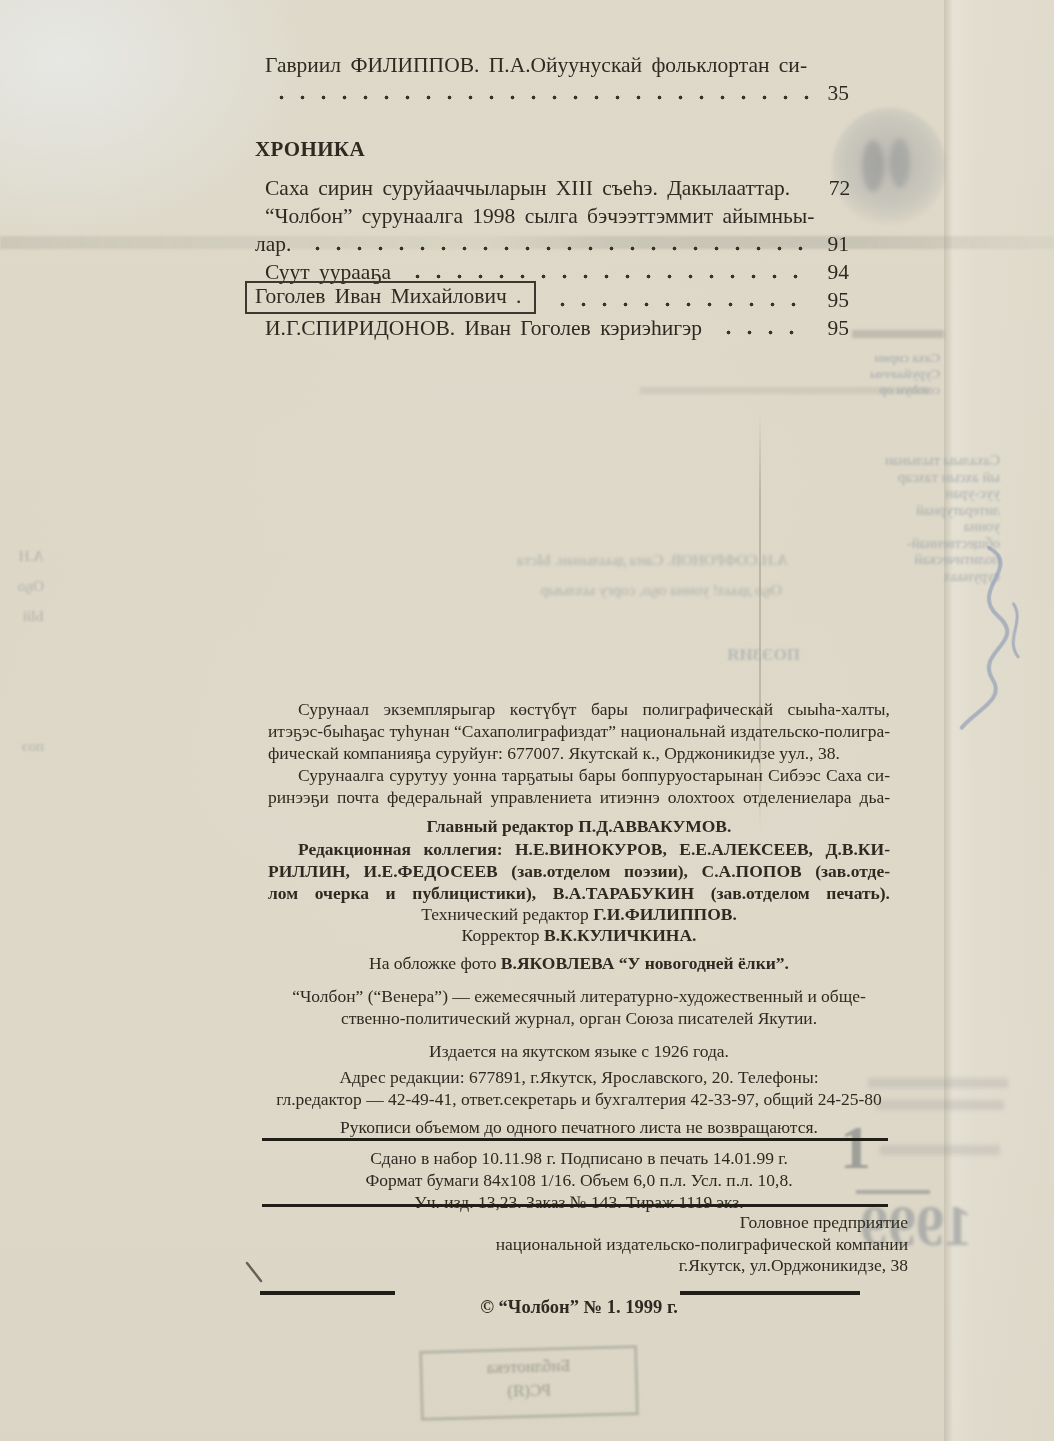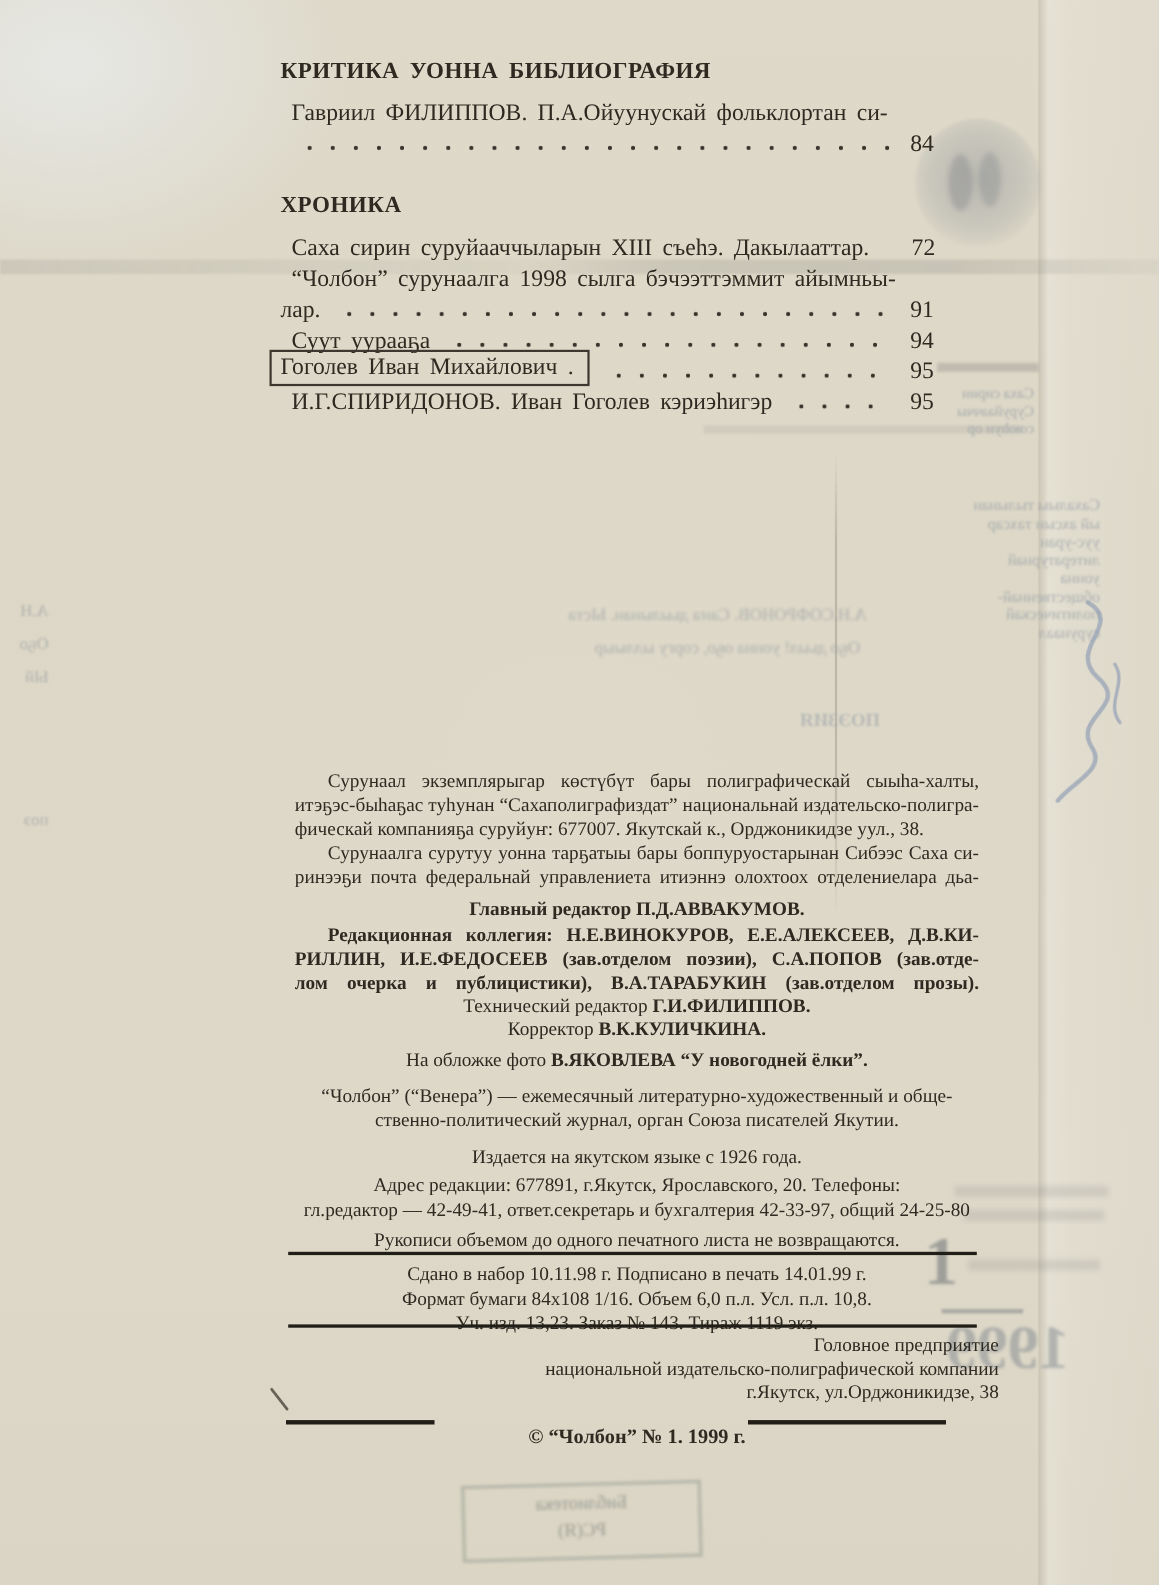--- a/index.html
+++ b/index.html
@@ -123,28 +123,27 @@
   <svg class="abs scribble" width="100" height="200" viewBox="0 0 100 200">
     <path d="M28 8 C 64 22, 14 52, 46 74 C 80 96, 28 112, 50 138 C 66 156, 36 172, 26 190" fill="none" stroke="#7d8fb0" stroke-width="4" stroke-linecap="round"></path>
     <path d="M60 60 C 74 76, 56 96, 72 112" fill="none" stroke="#7d8fb0" stroke-width="3" stroke-linecap="round"></path>
   </svg>
 
   <svg class="abs checkmark" width="22" height="26">
     <path d="M3 3 L 17 21" fill="none" stroke="#4a463c" stroke-width="2.5" stroke-linecap="round"></path>
   </svg>
 
   <div class="abs toc">
-    <h1 class="s1">КРИТИКА УОННА БИБЛИОГРАФИЯ</h1>
 
     <div class="toc-line">
       <span class="t indent">Гавриил ФИЛИППОВ. П.А.Ойуунускай фольклортан си-</span>
     </div>
     <div class="toc-line">
       <span class="leader"></span>
-      <span class="pg">84</span>
+      <span class="pg">35</span>
     </div>
 
     <h1 class="s2">ХРОНИКА</h1>
 
     <div class="toc-line">
       <span class="t indent">Саха сирин суруйааччыларын XIII съеһэ. Дакылааттар.</span>
       <span class="leader"></span>
       <span class="pg">72</span>
     </div>
     <div class="toc-line">
@@ -179,21 +178,21 @@
   </div>
   <div class="abs block small" style="top:764px;">
     <div class="jline ind">Сурунаалга сурутуу уонна тарҕатыы бары боппуруостарынан Сибээс Саха си-</div>
     <div class="jline">ринээҕи почта федеральнай управлениета итиэннэ олохтоох отделениелара дьа-</div>
   </div>
 
   <div class="abs cblock small b" style="top:815px;">Главный редактор П.Д.АВВАКУМОВ.</div>
   <div class="abs block small b" style="top:838px;">
     <div class="jline ind">Редакционная коллегия: Н.Е.ВИНОКУРОВ, Е.Е.АЛЕКСЕЕВ, Д.В.КИ-</div>
     <div class="jline">РИЛЛИН, И.Е.ФЕДОСЕЕВ (зав.отделом поэзии), С.А.ПОПОВ (зав.отде-</div>
-    <div class="jline">лом очерка и публицистики), В.А.ТАРАБУКИН (зав.отделом прозы).</div>
+    <div class="jline">лом очерка и публицистики), В.А.ТАРАБУКИН (зав.отделом печать).</div>
   </div>
   <div class="abs cblock small" style="top:903px;">
     <span>Технический редактор </span><span class="b">Г.И.ФИЛИППОВ.</span>
   </div>
   <div class="abs cblock small" style="top:924px;">
     <span>Корректор </span><span class="b">В.К.КУЛИЧКИНА.</span>
   </div>
 
   <div class="abs cblock small" style="top:952px;">
     <span>На обложке фото </span><span class="b">В.ЯКОВЛЕВА “У новогодней ёлки”.</span>

